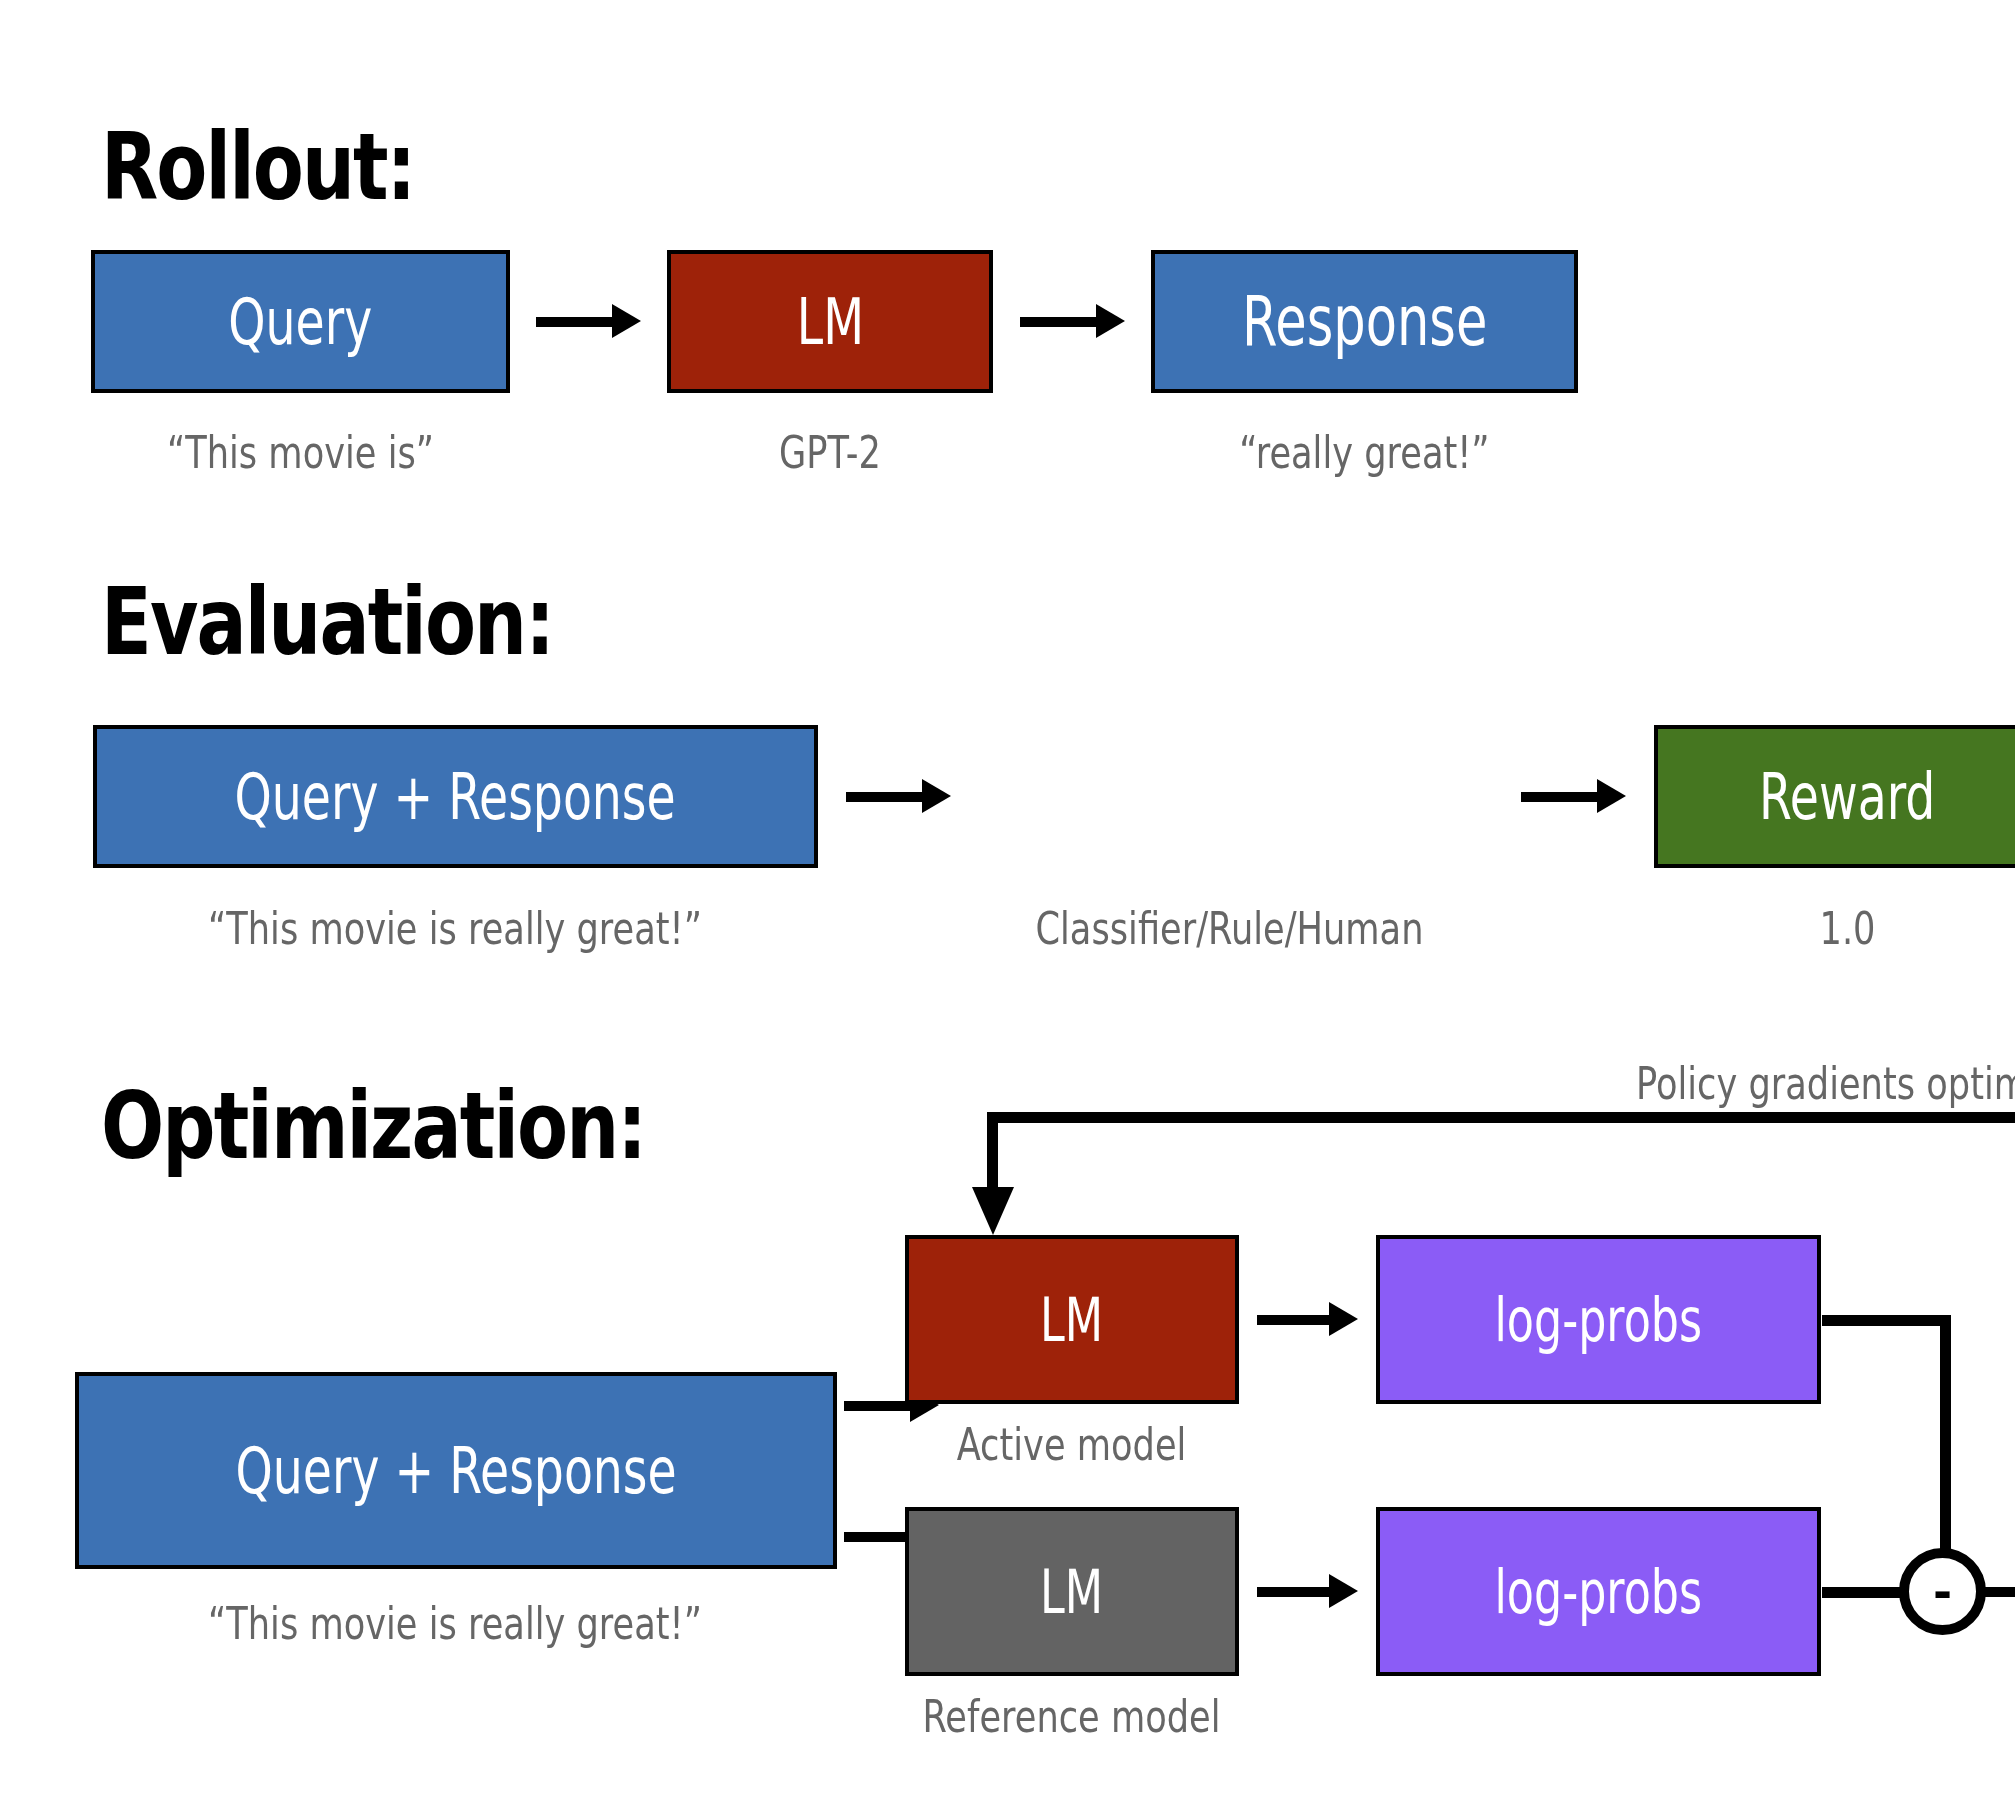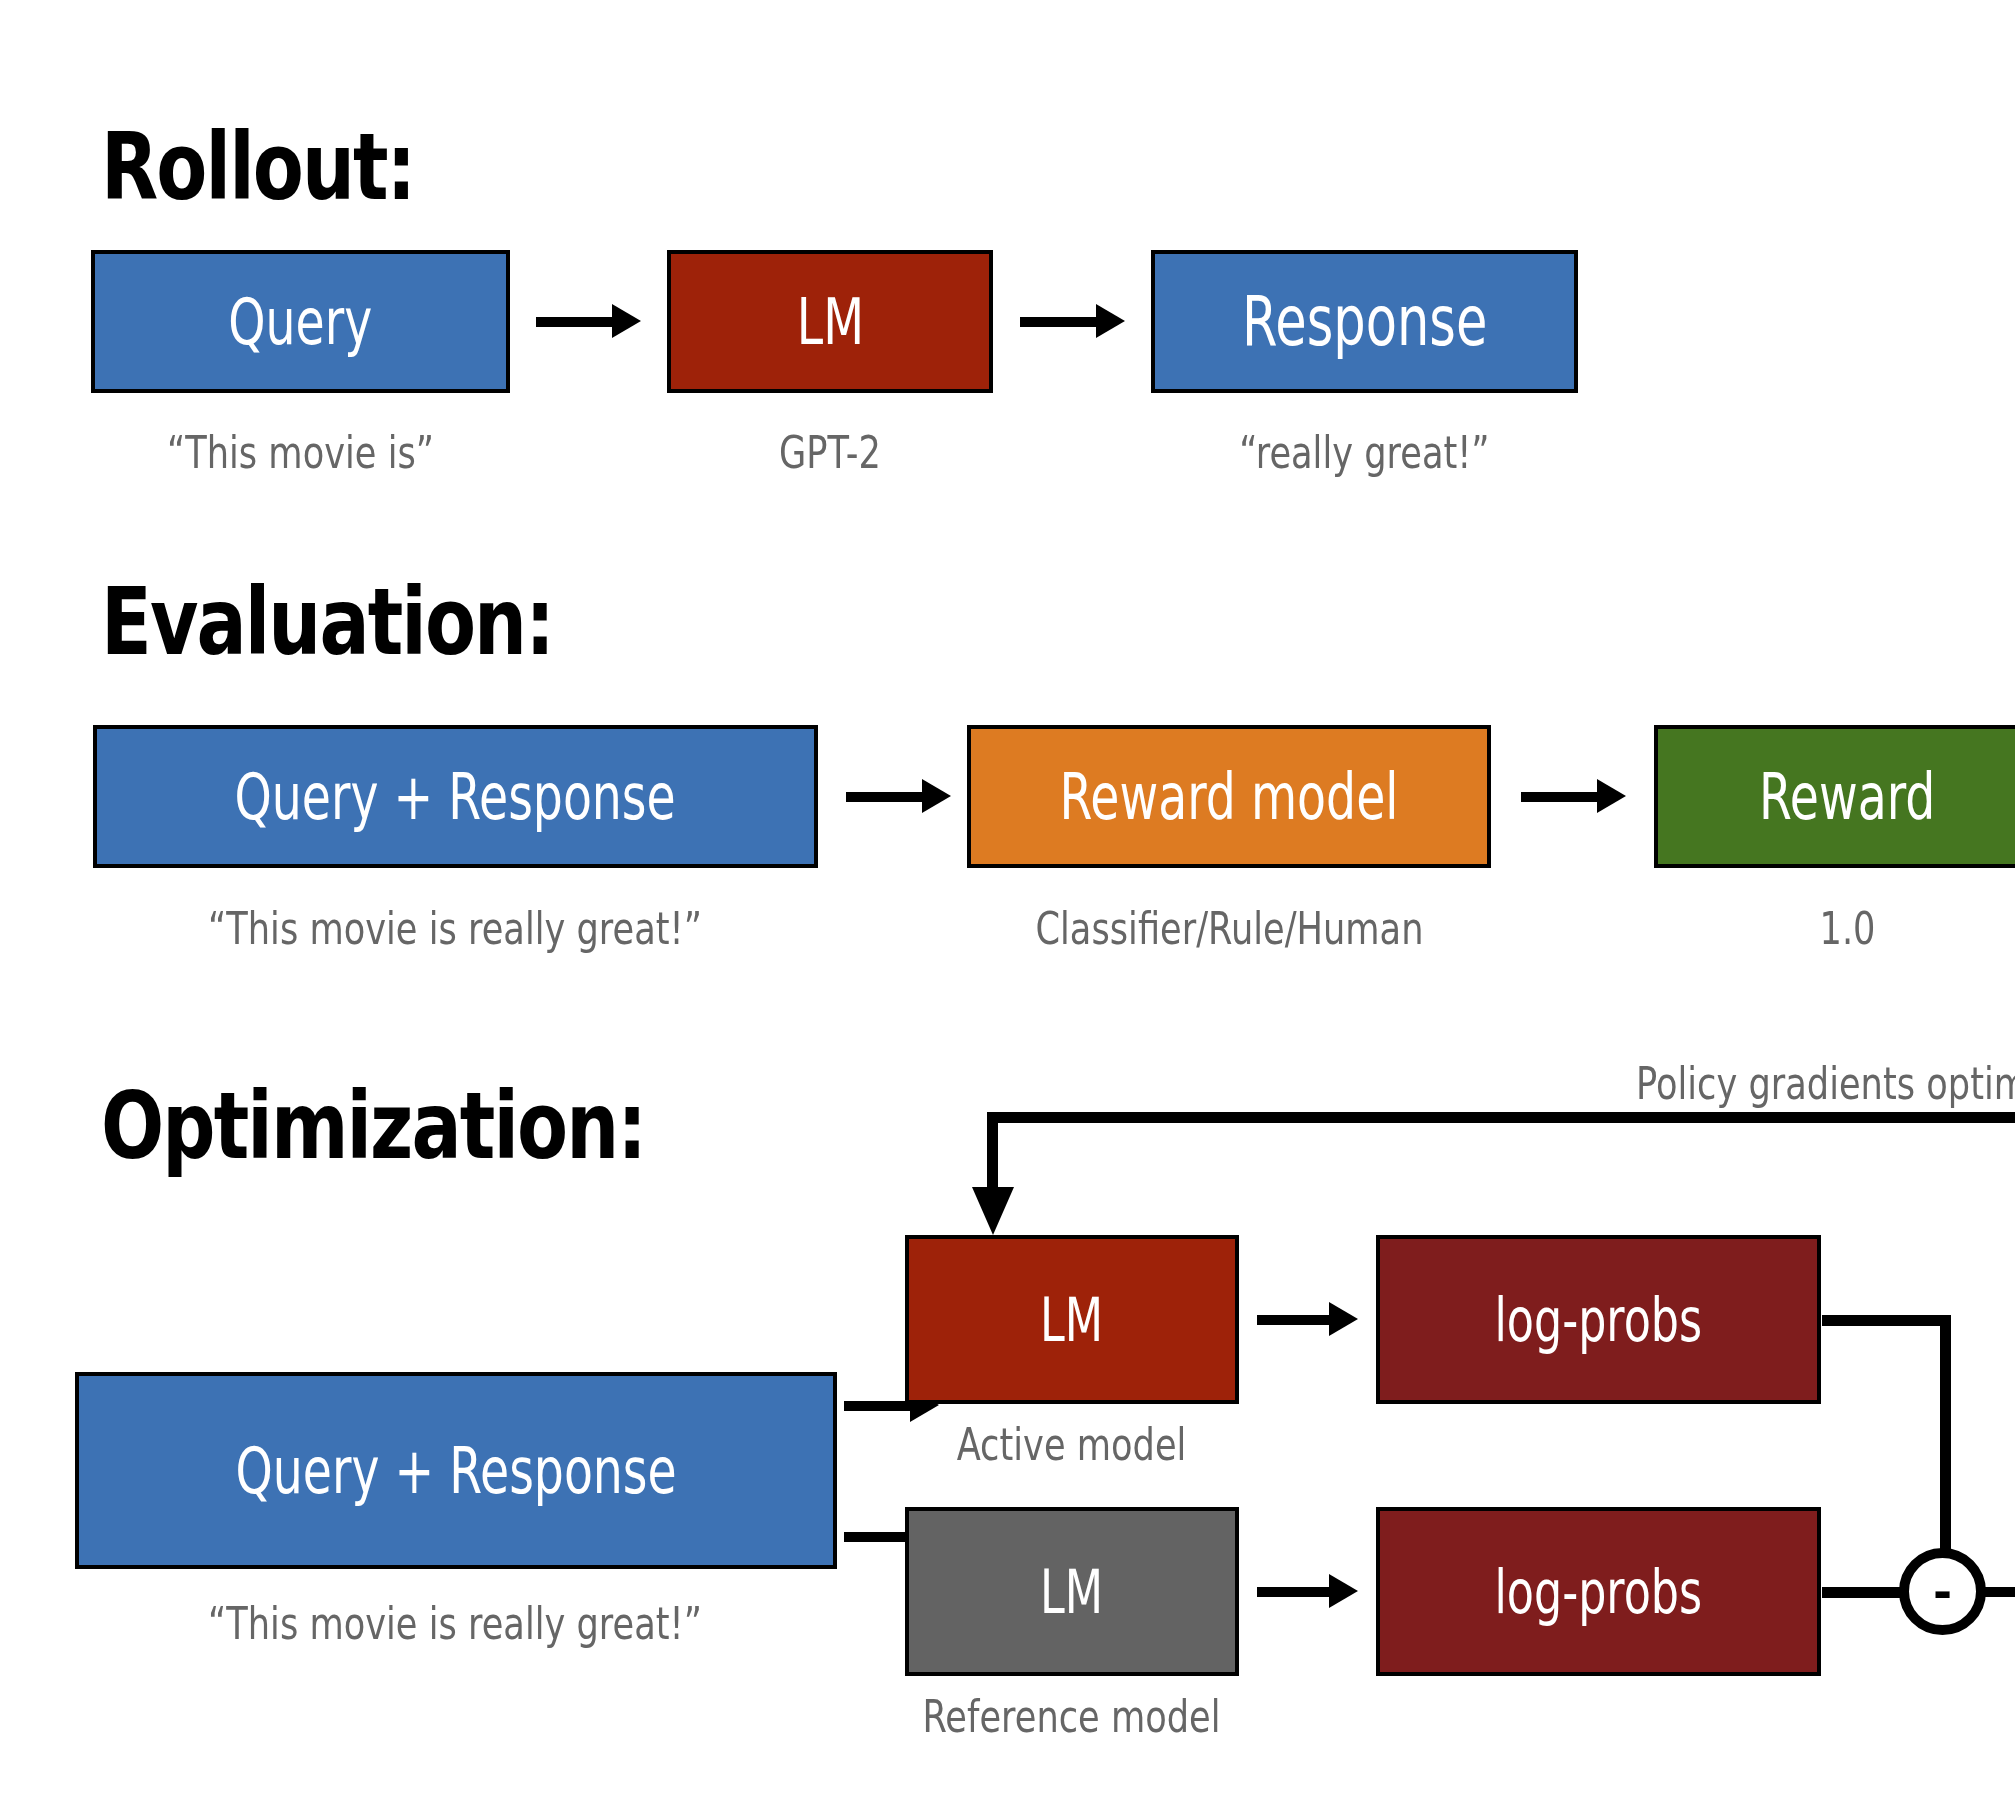--- a/index.html
+++ b/index.html
@@ -47,21 +47,21 @@
   .node > span {
     display: block;
     transform: scaleX(0.74);
     transform-origin: center center;
   }
   .node.blue   { background: #3d72b4; }
   .node.red    { background: #9e2209; }
   .node.orange { background: #dd7b22; }
   .node.green  { background: #457620; }
   .node.gray   { background: #636363; }
-  .node.magenta{ background: #7f1d1d; }
+  .node.magenta{ background: #8b5cf6; }
 
   
   .caption {
     position: absolute;
     color: #666666;
     font-family: "DejaVu Sans", sans-serif;
     font-weight: 400;
     font-size: 44px;
     line-height: 1;
     white-space: nowrap;
@@ -167,23 +167,20 @@
   <div class="node blue" style="left:93px; top:725px; width:725px; height:143px; font-size:64px;">
     <span>Query + Response</span>
   </div>
   <div class="caption" style="left:52px; top:907px; width:806px;">“This movie is really great!”</div>
 
   <div class="arrow" style="left:846px; top:797px; width:105px;">
     <div class="shaft" style="width:77px;"></div>
     <div class="head" style="left:76px;"></div>
   </div>
 
-  <div class="node orange" style="left:967px; top:725px; width:524px; height:143px; font-size:64px;">
-    <span>Reward model</span>
-  </div>
   <div class="caption" style="left:927px; top:907px; width:605px;">Classifier/Rule/Human</div>
 
   <div class="arrow" style="left:1521px; top:797px; width:105px;">
     <div class="shaft" style="width:77px;"></div>
     <div class="head" style="left:76px;"></div>
   </div>
 
   <div class="node green" style="left:1654px; top:725px; width:387px; height:143px; font-size:64px;">
     <span>Reward</span>
   </div>

